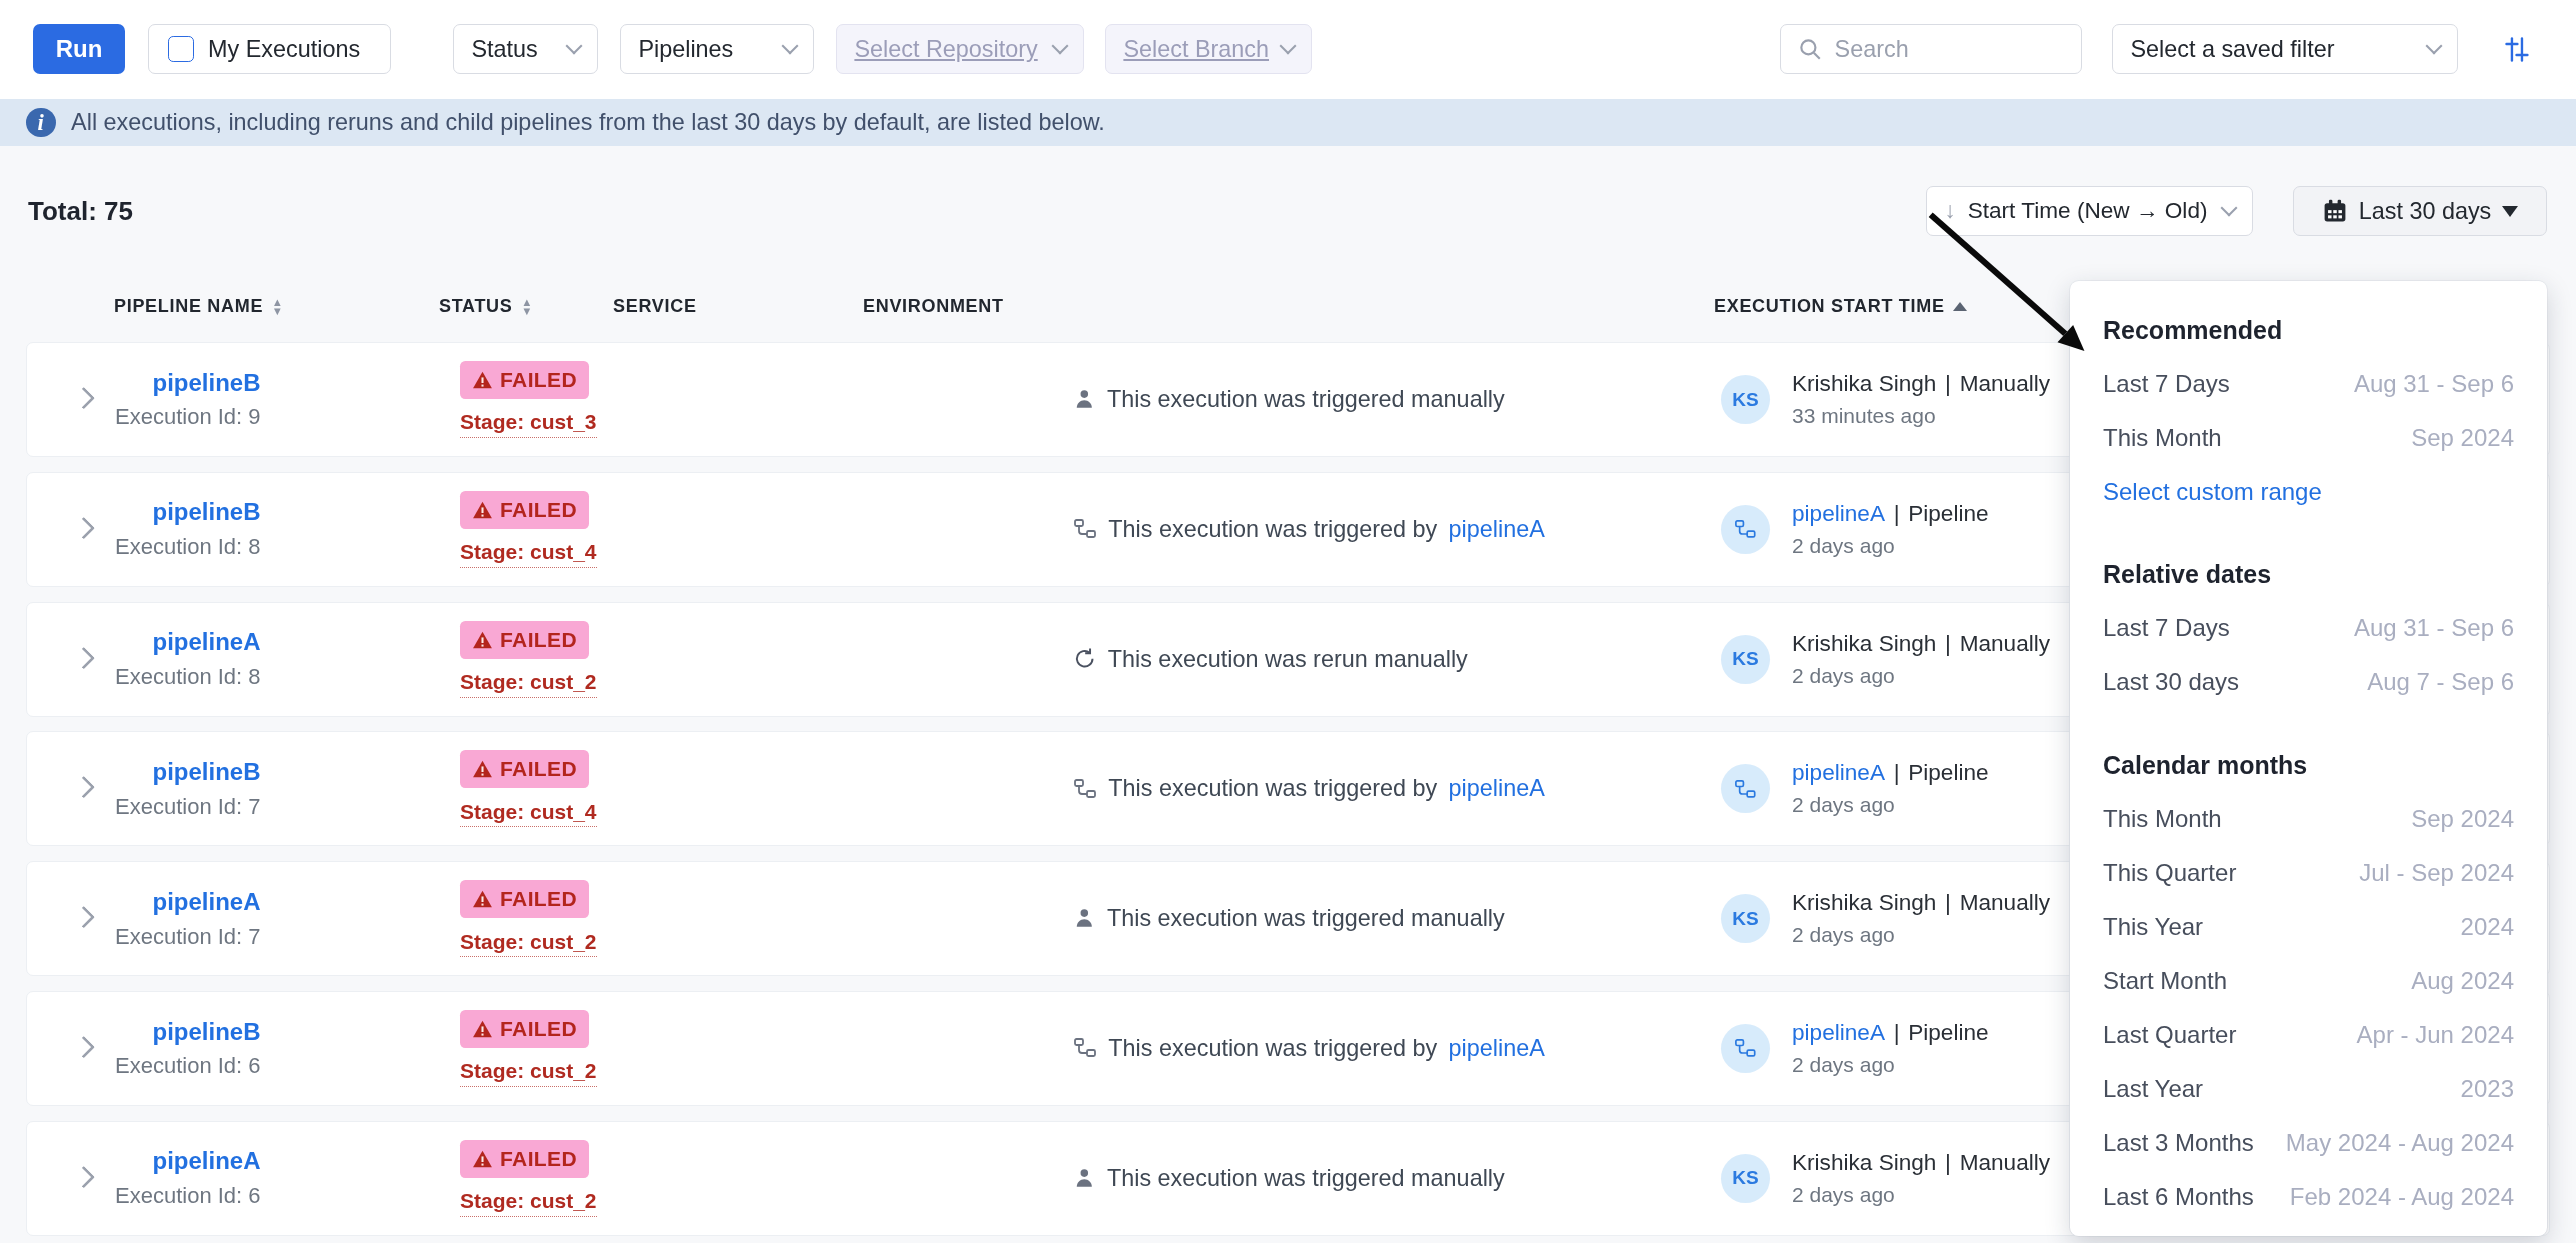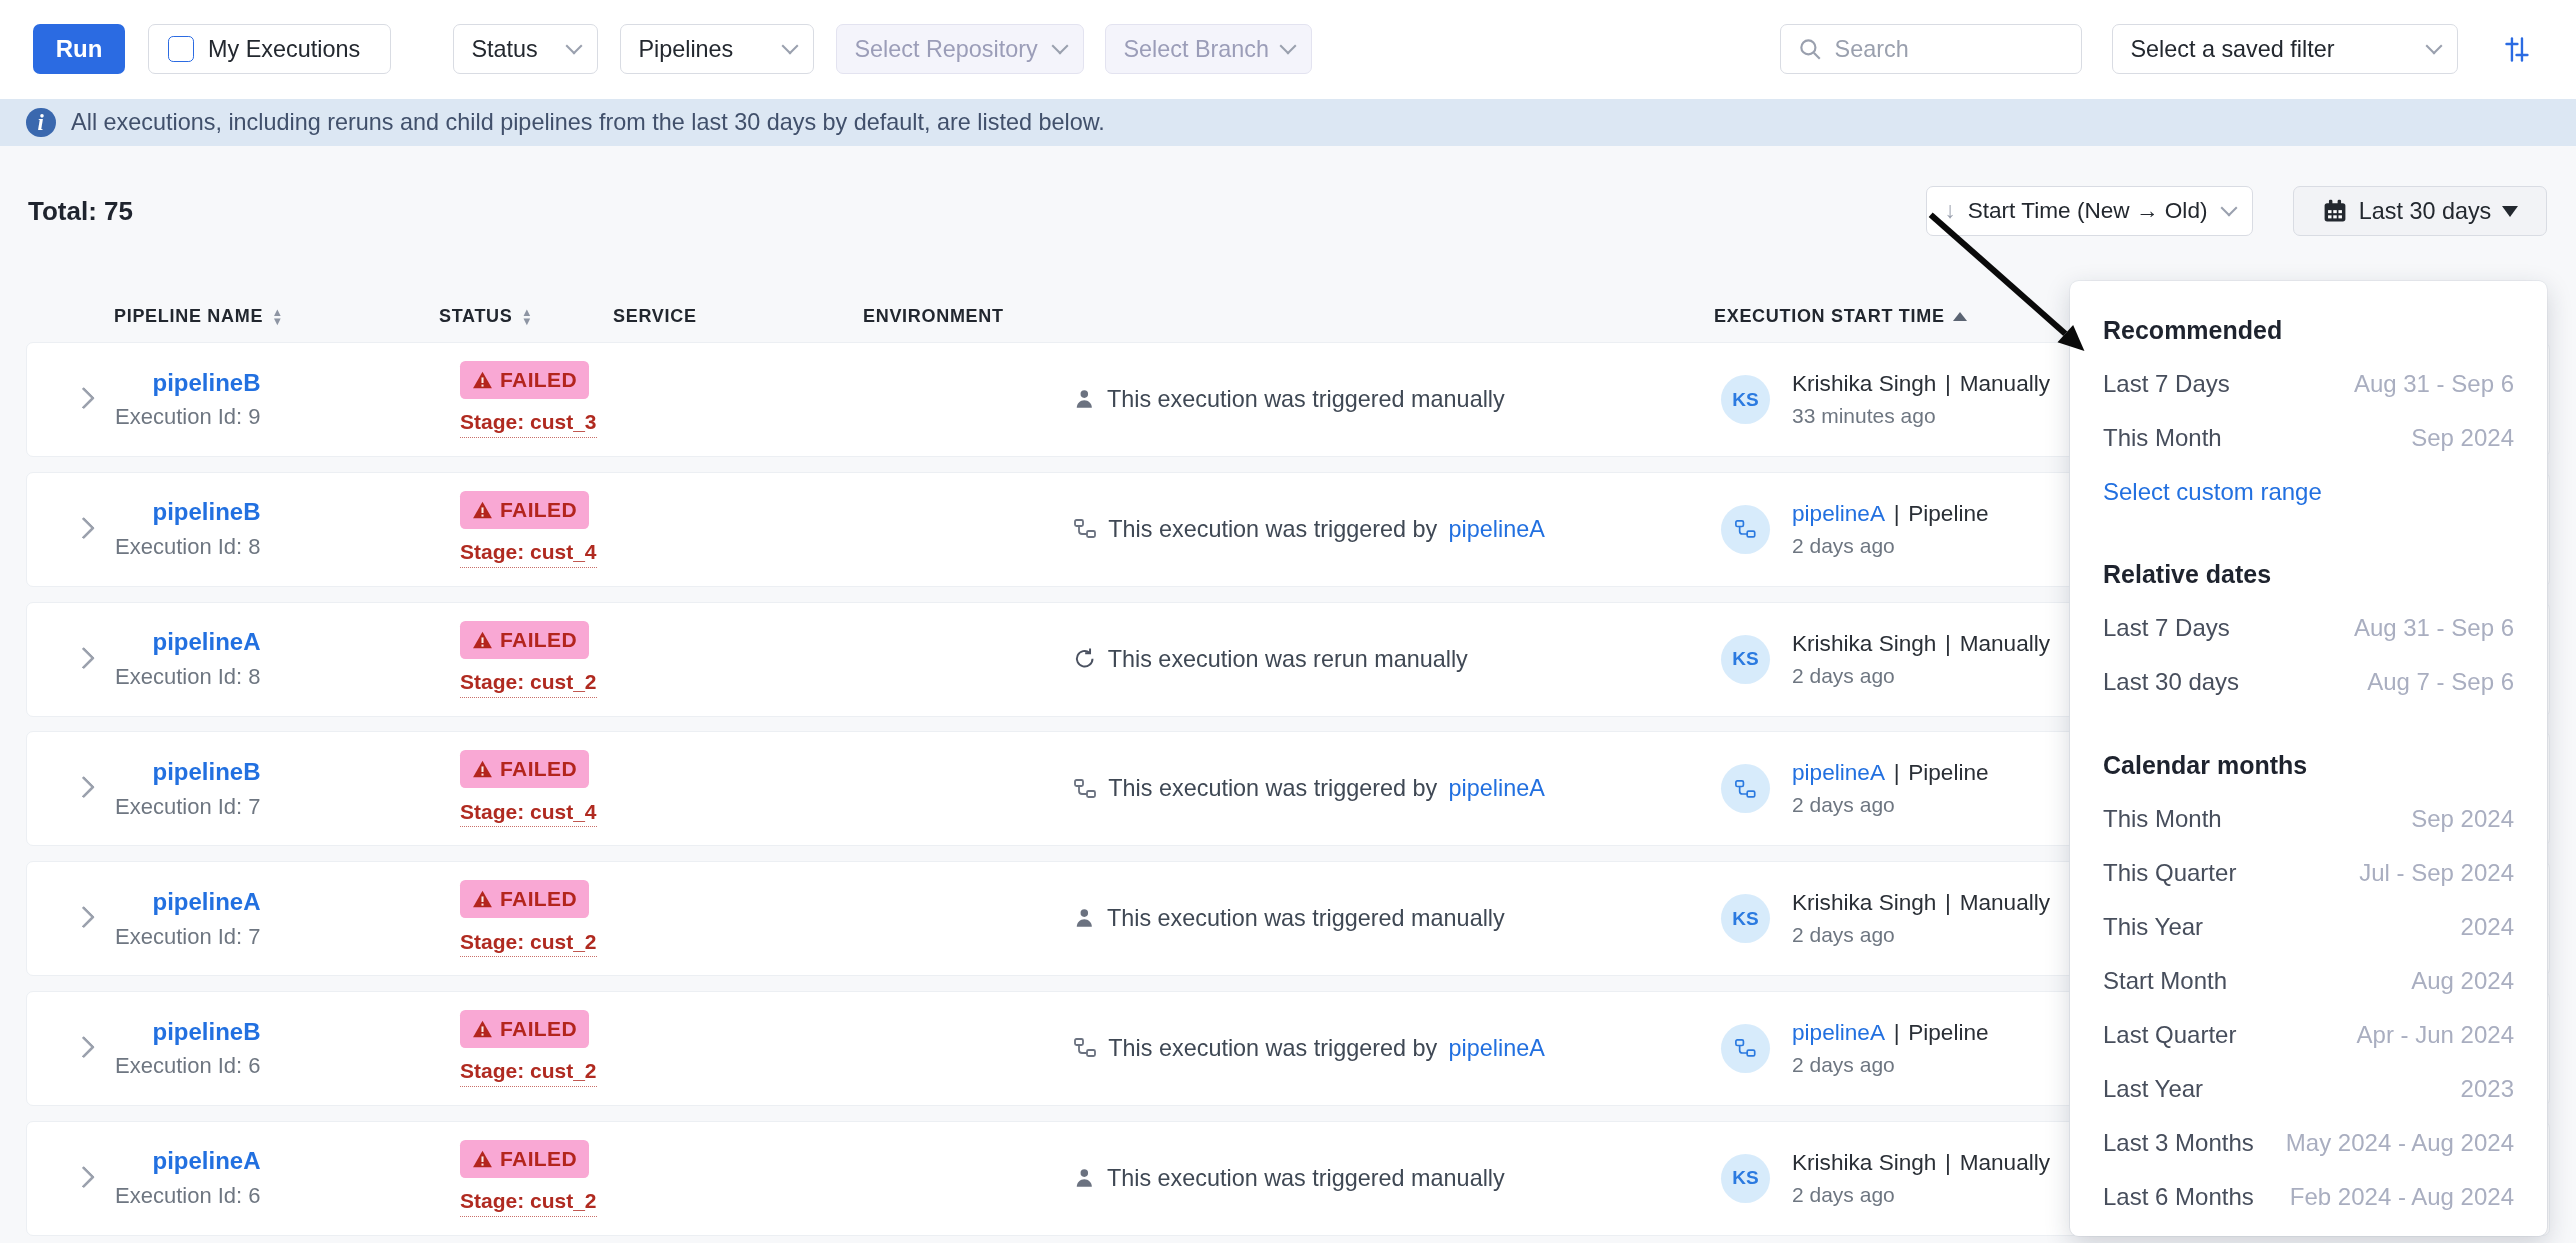--- a/index.html
+++ b/index.html
@@ -21,21 +21,21 @@
     border-radius: 7px; cursor: pointer;
   }
   .box { border: 0.9px solid #d9dce3; border-radius: 7px; background: #fff; }
   .myexec { left: 148px; width: 243px; padding: 0 19px; gap: 14px; }
   .checkbox { width: 26px; height: 26px; border: 1.7px solid #2b6be2; border-radius: 5.2px; background: #fff; flex: 0 0 auto; }
   .tb-label { font-size: 23.4px; color: #23282f; white-space: nowrap; }
   .select { justify-content: space-between; padding: 0 17.4px; }
   .sel-status { left: 453px; width: 145px; }
   .sel-pipelines { left: 620px; width: 194px; }
   .sel-disabled { background: #f4f4fb; border-color: #e3e3f0; }
-  .sel-disabled .tb-label { color: #9b9db8; }
+  .sel-disabled .tb-label { color: #9b9db8; text-decoration: underline; }
   .sel-repo { left: 836px; width: 248px; }
   .sel-branch { left: 1105px; width: 207px; }
   .chev-down { width: 12px; height: 12px; border-right: 2.2px solid #9aa0ae; border-bottom: 2.2px solid #9aa0ae; transform: rotate(45deg); margin-top: -5.2px; flex: 0 0 auto; }
   .searchbox { left: 1780px; width: 302px; padding: 0 15.6px; gap: 12px; }
   .searchbox input { border: none; outline: none; font-size: 23.4px; color: #23282f; width: 100%; font-family: inherit; background: transparent; }
   .searchbox input::placeholder { color: #9aa0ae; }
   .sel-saved { left: 2112px; width: 346px; }
   .sliders { left: 2499px; width: 35px; justify-content: center; cursor: pointer; }
 
   
@@ -49,21 +49,21 @@
 
   .sort-btn { position: absolute; left: 1926px; top: 40px; width: 327px; height: 50px; background: #fff; border: 0.9px solid #d9dce3; border-radius: 7px; display: flex; align-items: center; padding: 0 17.4px; gap: 12px; cursor: pointer; }
   .sort-arrow { color: #9aa0ae; font-size: 22.6px; }
   .sort-label { font-size: 22.6px; color: #23282f; flex: 1; white-space: nowrap; }
 
   .date-btn { position: absolute; left: 2293px; top: 40px; width: 254px; height: 50px; background: #f2f3f6; border: 0.9px solid #d9dce3; border-radius: 7px; display: flex; align-items: center; justify-content: center; gap: 10.4px; cursor: pointer; }
   .date-label { font-size: 23.4px; color: #23282f; white-space: nowrap; }
   .caret-down { width: 0; height: 0; border-left: 8.7px solid transparent; border-right: 8.7px solid transparent; border-top: 11.3px solid #23282f; }
 
   
-  .thead { position: absolute; left: 0; top: 160px; width: 2576px; height: 35px; }
+  .thead { position: absolute; left: 0; top: 150px; width: 2576px; height: 35px; }
   .th { position: absolute; top: 0; font-size: 18px; font-weight: bold; letter-spacing: 0.7px; color: #22272f; display: flex; align-items: center; gap: 8.7px; }
   .sort-ud { display: inline-flex; flex-direction: column; line-height: 8.7px; font-size: 11.3px; color: #8e95a3; }
   .tri-up { width: 0; height: 0; border-left: 7.8px solid transparent; border-right: 7.8px solid transparent; border-bottom: 9.6px solid #5b6472; }
 
   
   .rows { position: absolute; left: 26px; top: 196px; width: 2524px; }
   .row-card { position: relative; width: 2524px; height: 115px; background: #fff; border: 0.9px solid #eceff3; border-radius: 7px; margin-bottom: 14.8px; }
   .chev { position: absolute; left: 49px; top: 50%; margin-top: -9.6px; width: 15.6px; height: 15.6px; border-right: 3.5px solid #9ba1ad; border-top: 3.5px solid #9ba1ad; transform: rotate(45deg); border-radius: 1.7px; cursor: pointer; }
   .cell { position: absolute; top: 0; height: 100%; display: flex; flex-direction: column; justify-content: center; align-items: flex-end; }
   .name-cell { left: 88px; gap: 7.8px; }

